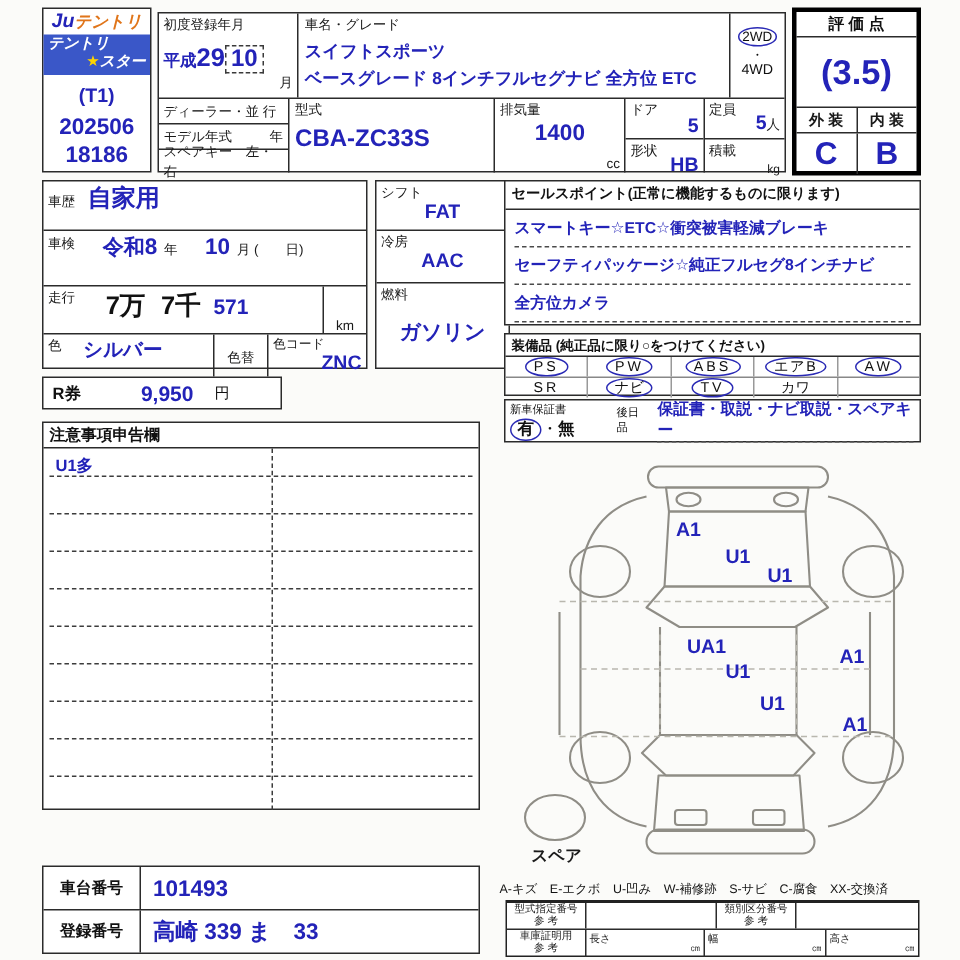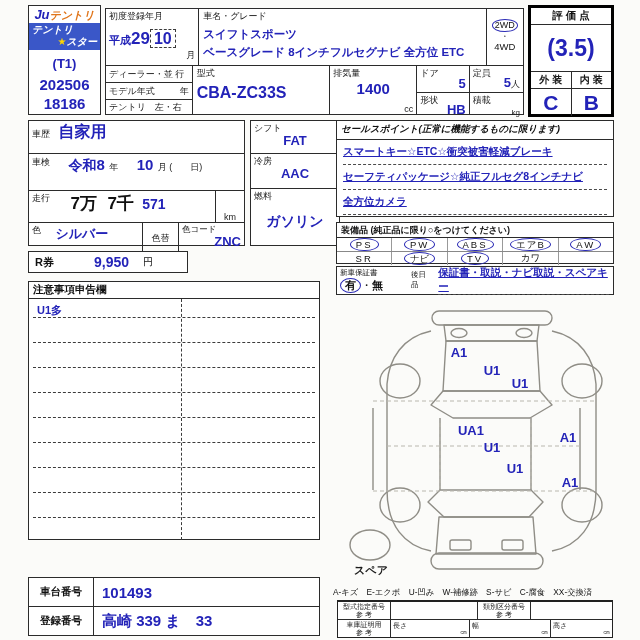--- a/index.html
+++ b/index.html
@@ -12,21 +12,21 @@
   }
   #sheet{position:absolute;left:0;top:0;width:640px;height:640px;background:#fbfbf9;}
   .abs{position:absolute;box-sizing:border-box;}
   .box{border:1.6px solid #2b2b2b;background:#fff;}
   .lbl{font-size:9px;color:#1a1a1a;}
   .blue{color:#2323b8;}
   .blk{color:#111;}
   .bold{font-weight:bold;}
   .ctr{display:flex;align-items:center;justify-content:center;}
   .oval{display:inline-block;border:1.6px solid #2a2ab5;border-radius:50%;padding:0 5px;line-height:1.2;}
-  .dashu{border-bottom:1.5px dashed #4a4a4a;text-decoration:underline;}
+  .dashu{border-bottom:1.5px dashed #4a4a4a;}
   .dashbox{border:1.5px dashed #3a3a3a;padding:0 3px;}
   .hline{border-top:1px solid #2b2b2b;}
   .cellR{border-right:1px solid #2b2b2b;}
   .hdash{position:absolute;left:4px;right:4px;border-top:1.6px dashed #3c3c3c;height:0;}
   .vdash{position:absolute;border-left:1.6px dashed #3c3c3c;width:0;}
   svg text{font-family:"Liberation Sans","DejaVu Sans",sans-serif;}
 </style>
 </head>
 <body>
 
@@ -67,21 +67,21 @@
       </div>
     </div>
 
     <div style="display:flex;height:49px;">
       <div class="cellR" style="width:90px;font-size:9px;">
         <div style="height:16px;display:flex;align-items:center;padding:0 3px;">ディーラー・並 行</div>
         <div class="hline" style="height:16px;display:flex;align-items:center;justify-content:space-between;padding:0 3px;">
           <span>モデル年式</span>
             <span>年</span>
         </div>
-        <div class="hline" style="height:15px;display:flex;align-items:center;padding:0 3px;">テントリ　左・右</div>
+        <div class="hline" style="height:15px;display:flex;align-items:center;padding:0 3px;">スペアキー　左・右</div>
       </div>
       <div class="cellR" style="width:135px;padding:1px 4px;">
         <div class="lbl">型式</div>
         <div class="blue bold" style="font-size:16px;margin-top:4px;">CBA-ZC33S</div>
       </div>
       <div class="cellR" style="width:84px;padding:1px 3px;position:relative;">
         <div class="lbl">排気量</div>
         <div class="blue bold" style="font-size:15px;text-align:center;">1400</div>
         <div class="lbl" style="position:absolute;right:3px;bottom:1px;">cc</div>
       </div>
@@ -168,21 +168,21 @@
       <div class="lbl">冷房</div>
       <div class="blue bold" style="font-size:13px;text-align:center;margin-top:-2px;">AAC</div>
     </div>
     <div class="hline" style="height:60px;padding:1px 3px;">
       <div class="lbl">燃料</div>
       <div class="blue bold" style="font-size:14px;text-align:center;margin-top:10px;">ガソリン</div>
     </div>
   </div>
 
   <div class="abs box" style="left:336px;top:120px;width:278px;height:97px;">
-    <div class="blk bold" style="height:16px;border-bottom:1.5px solid #2b2b2b;font-size:9.5px;padding:2px 4px 0;font-style:italic;">セールスポイント(正常に機能するものに限ります)</div>
+    <div class="blk bold" style="height:16px;border-bottom:1.5px solid #2b2b2b;font-size:9.5px;padding:2px 4px 0;">セールスポイント(正常に機能するものに限ります)</div>
     <div style="padding:0 6px;">
       <div class="blue bold dashu" style="font-size:10.5px;height:24px;display:flex;align-items:center;">スマートキー☆ETC☆衝突被害軽減ブレーキ</div>
       <div class="blue bold dashu" style="font-size:10.5px;height:24px;display:flex;align-items:center;">セーフティパッケージ☆純正フルセグ8インチナビ</div>
       <div class="blue bold dashu" style="font-size:10.5px;height:24px;display:flex;align-items:center;">全方位カメラ</div>
     </div>
   </div>
 
   <div class="abs box" style="left:28px;top:251px;width:160px;height:22px;display:flex;align-items:center;padding:0 6px;">
     <span class="blk bold" style="font-size:11px;">R券</span>
     <span class="blue bold" style="font-size:14px;margin-left:40px;">9,950</span>

